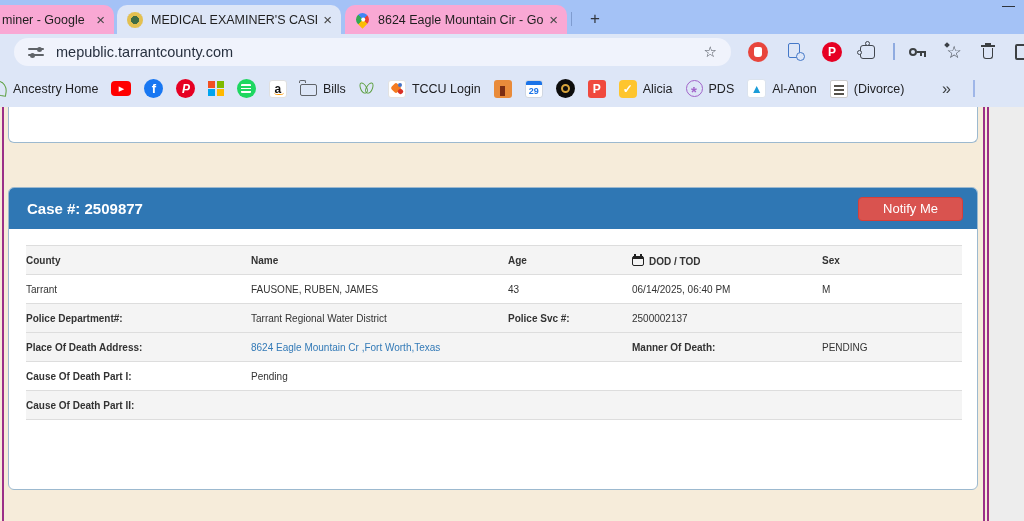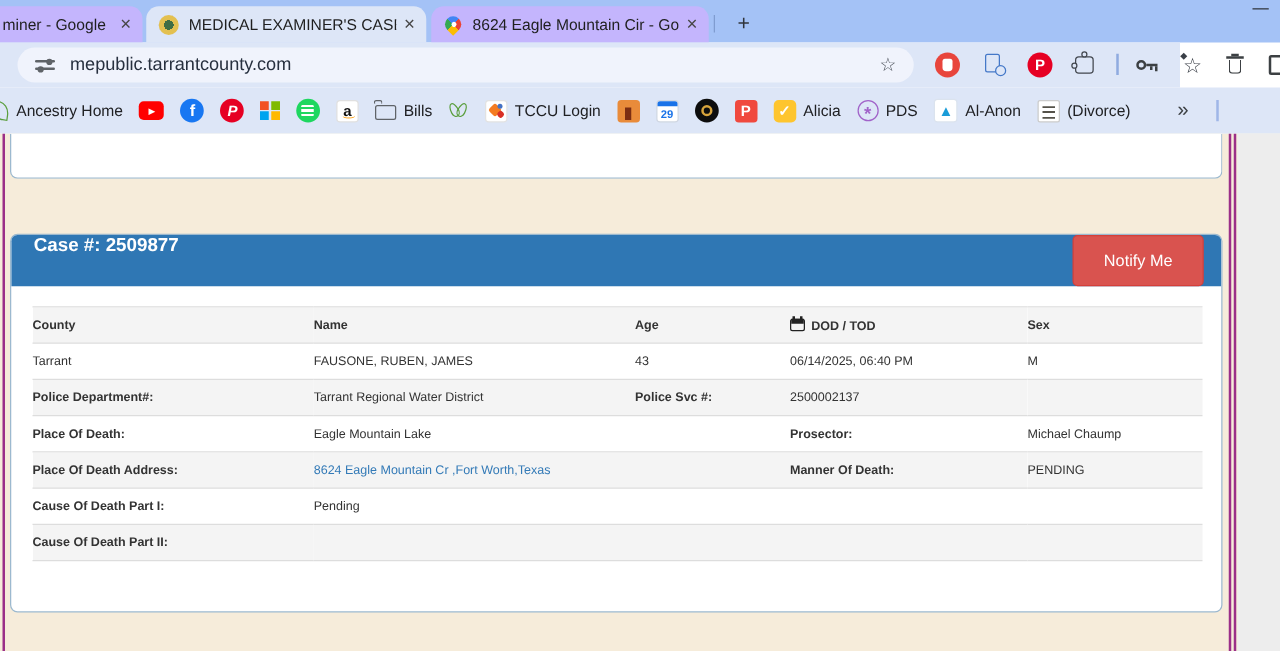--- a/index.html
+++ b/index.html
@@ -3,37 +3,37 @@
 <meta charset="utf-8">
 <style>
   * { margin:0; padding:0; box-sizing:border-box; }
   html,body { width:1024px; height:521px; overflow:hidden; background:#fff;
               font-family:"Liberation Sans", sans-serif; }
 
   
   .tabstrip { position:absolute; left:0; top:0; width:1024px; height:34px; background:#a4c2f6; }
   .tab { position:absolute; top:5px; height:29px; display:flex; align-items:center;
          font-size:12.5px; color:#1f1f1f; overflow:hidden; white-space:nowrap; }
-  .tab-inactive { background:#c4b5fd; border-radius:10px 10px 0 0; }
+  .tab-inactive { background:#f9a8d4; border-radius:10px 10px 0 0; }
   .tab-active   { background:#dde6f7; border-radius:10px 10px 0 0; }
   .tab-title { overflow:hidden; text-overflow:clip; flex:1; }
   .tab-close { font-size:15px; color:#474747; margin:0 9px 0 6px; cursor:pointer; }
   .favicon { width:16px; height:16px; margin:0 8px 0 10px; flex:none; }
   .seal { border-radius:50%; background:radial-gradient(circle,#3f6d45 0 34%,#e3c050 34% 72%,#b08d2e 72% 100%); }
   .mapspin { width:13px; height:13px; margin:0 9px 0 11px;
              background:conic-gradient(#4285f4 0 25%, #ea4335 0 50%, #fbbc04 0 75%, #34a853 0);
              border-radius:50% 50% 50% 0; transform:rotate(-45deg); position:relative; }
   .mapspin i { position:absolute; left:4.5px; top:4.5px; width:4px; height:4px; background:#fff; border-radius:50%; }
   .newtab { position:absolute; left:582px; top:6px; width:26px; height:26px; display:flex;
             align-items:center; justify-content:center; font-size:17px; color:#30343b; cursor:pointer;}
   .tabsep { position:absolute; left:571px; top:12px; width:1px; height:14px; background:#7f9cd0; }
   .minimize { position:absolute; left:1002px; top:-2px; font-size:13px; color:#1b1b1b; }
 
   
-  .toolbar { position:absolute; left:0; top:34px; width:944px; height:36px; background:#dde6f7; }
+  .toolbar { position:absolute; left:0; top:34px; width:1024px; height:36px; background:#dde6f7; }
   .pill { position:absolute; left:14px; top:4px; width:717px; height:28px; background:#f0f3fc;
           border-radius:14px; display:flex; align-items:center; }
   .url { font-size:14.5px; color:#27303f; margin-left:12px; }
   .pill-star { position:absolute; right:14px; font-size:15px; color:#474c55; cursor:pointer; }
   .tune { position:relative; width:16px; height:16px; margin-left:14px; }
   .tune i { position:absolute; left:0; right:0; height:2px; background:#5f6368; border-radius:1px;}
   .tune .l1{ top:4px; } .tune .l2{ top:10px; }
   .tune b { position:absolute; width:5px; height:5px; border-radius:50%; background:#5f6368; }
   .tune .d1{ top:2.5px; left:9px; } .tune .d2{ top:8.5px; left:2px; }
   .ticon { position:absolute; top:8px; width:20px; height:20px; display:flex; align-items:center;
@@ -131,21 +131,21 @@
   .edge-left  { position:absolute; left:2px; top:0; width:2px; height:414px; background:#9b2f88; }
   .edge-r1 { position:absolute; left:983px; top:0; width:2px; height:414px; background:#9b2f88; }
   .edge-r2 { position:absolute; left:987px; top:0; width:2px; height:414px; background:#9b2f88; }
   .gray-strip { position:absolute; left:990px; top:0; width:34px; height:414px; background:#ededed; }
 
   .box1 { position:absolute; left:8px; top:0; width:970px; height:36px; background:#fff;
           border:1px solid #9cb9cf; border-top:none; border-radius:0 0 6px 6px; }
 
   .card { position:absolute; left:8px; top:80px; width:970px; height:303px; background:#fff;
           border:1px solid #9cb9cf; border-radius:6px; overflow:hidden; }
-  .card-header { height:41px; background:#2f77b4; display:flex; padding:0 14px 0 18px; }
+  .card-header { height:41px; background:#2f77b4; display:flex; align-items:center; padding:0 14px 0 18px; }
   .card-title { color:#fff; font-size:15px; font-weight:bold; }
   .notify-btn { margin-left:auto; background:#d9534f; border:1px solid #d43f3a; color:#fff;
                 font-size:13px; padding:3px 24px 4px; border-radius:4px; cursor:pointer;
                 font-family:"Liberation Sans", sans-serif; }
 
   .card-body { padding:16px 16px 0 17px; }
   table.case { border-collapse:collapse; table-layout:fixed; width:936px; font-size:10px; color:#333; }
   table.case td, table.case th { height:29px; padding:0 6px 0 0; border-top:1px solid #ddd;
                   text-align:left; vertical-align:middle; overflow:hidden; white-space:nowrap; }
   tr.hrow th { font-weight:bold; background:#f4f4f4; }
@@ -357,27 +357,20 @@
           <td>06/14/2025, 06:40 PM</td>
           <td>M</td>
         </tr>
         <tr class="stripe">
           <td class="lbl">Police Department#:</td>
           <td>Tarrant Regional Water District</td>
           <td class="lbl">Police Svc #:</td>
           <td>2500002137</td>
           <td></td>
         </tr>
-        <tr>
-          <td class="lbl">Place Of Death:</td>
-          <td>Eagle Mountain Lake</td>
-          <td></td>
-          <td class="lbl">Prosector:</td>
-          <td>Michael Chaump</td>
-        </tr>
         <tr class="stripe">
           <td class="lbl">Place Of Death Address:</td>
           <td><a class="addr" href="#">8624 Eagle Mountain Cr ,Fort Worth,Texas</a></td>
           <td></td>
           <td class="lbl">Manner Of Death:</td>
           <td>PENDING</td>
         </tr>
         <tr>
           <td class="lbl">Cause Of Death Part I:</td>
           <td colspan="4">Pending</td>

